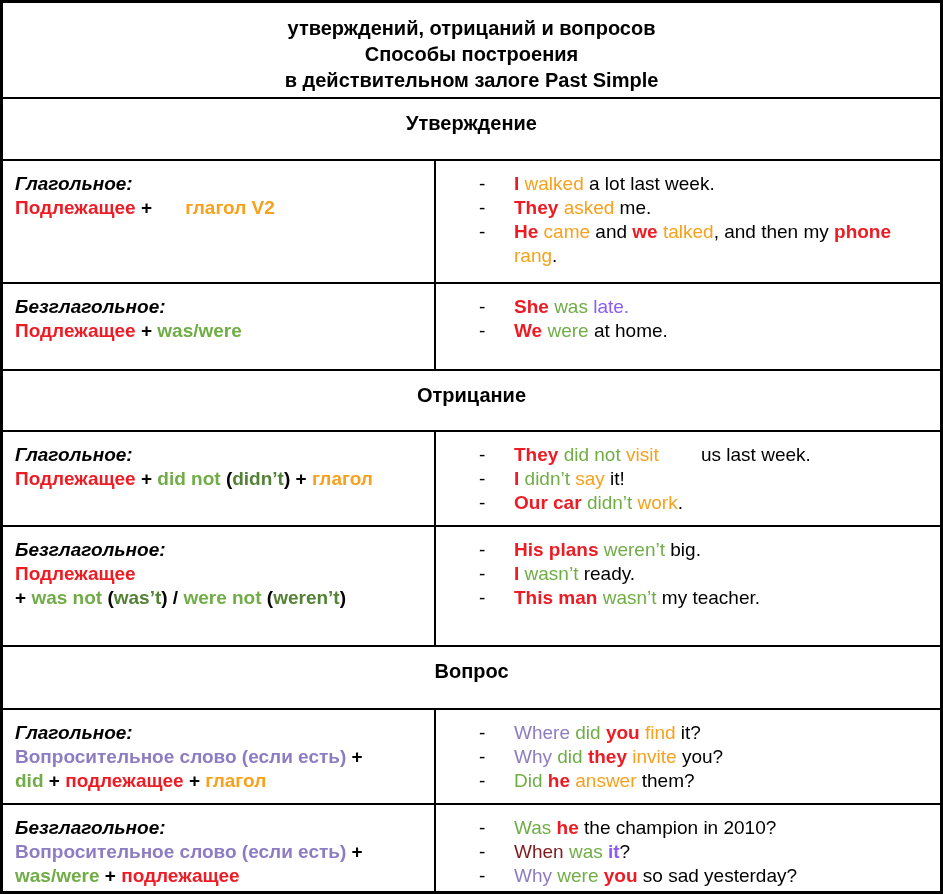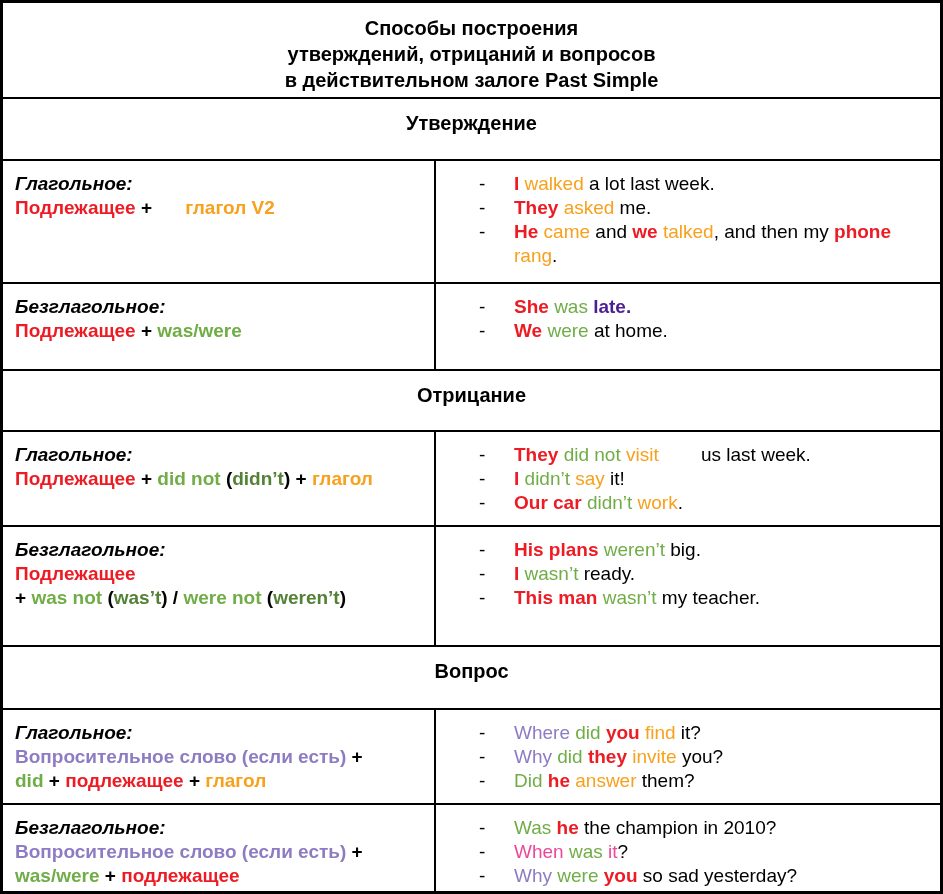--- a/index.html
+++ b/index.html
@@ -84,22 +84,22 @@
     color: #000;
   }
   .ex-text { flex: 1 1 auto; }
 </style>
 </head>
 <body>
 
 <div class="grid-table">
 
   <div class="row title-row">
+    <div>утверждений, отрицаний и вопросов</div>
     <div>Способы построения</div>
-    <div>утверждений, отрицаний и вопросов</div>
     <div>в действительном залоге Past Simple</div>
   </div>
 
   <div class="row section-row sec-1">Утверждение</div>
 
   <div class="row content-row row-1">
     <div class="cell-left">
       <div class="type-label">Глагольное:</div>
       <div class="formula-line"><span style="color: rgb(237, 28, 36);">Подлежащее</span><span style="color: rgb(0, 0, 0);"> + </span><span style="color: rgb(247, 161, 28); margin-left: 28px;">глагол V2</span></div>
     </div>
@@ -120,21 +120,21 @@
   </div>
 
   <div class="row content-row row-2">
     <div class="cell-left">
       <div class="type-label">Безглагольное:</div>
       <div class="formula-line"><span style="color: rgb(237, 28, 36);">Подлежащее</span><span style="color: rgb(0, 0, 0);"> + </span><span style="color: rgb(112, 173, 71);">was/were</span></div>
     </div>
     <div class="cell-right">
       <div class="ex-line">
         <span class="dash">-</span>
-        <span class="ex-text"><span style="color: rgb(237, 28, 36); font-weight: bold;">She </span><span style="color: rgb(112, 173, 71);">was</span><span style="color: #4c1d95; font-weight: bold;"> late.</span></span>
+        <span class="ex-text"><span style="color: rgb(237, 28, 36); font-weight: bold;">She </span><span style="color: rgb(112, 173, 71);">was</span><span style="color: #8b5cf6;"> late.</span></span>
       </div>
       <div class="ex-line">
         <span class="dash">-</span>
         <span class="ex-text"><span style="color: rgb(237, 28, 36); font-weight: bold;">We </span><span style="color: rgb(112, 173, 71);">were</span><span style="color: rgb(0, 0, 0);"> at home.</span></span>
       </div>
     </div>
   </div>
 
   <div class="row section-row sec-2">Отрицание</div>
 
@@ -211,21 +211,21 @@
       <div class="formula-line"><span style="color: rgb(142, 124, 195);">Вопросительное слово (если есть)</span><span style="color: rgb(0, 0, 0);"> +</span></div>
       <div class="formula-line"><span style="color: rgb(112, 173, 71);">was/were</span><span style="color: rgb(0, 0, 0);"> + </span><span style="color: rgb(237, 28, 36);">подлежащее</span></div>
     </div>
     <div class="cell-right">
       <div class="ex-line">
         <span class="dash">-</span>
         <span class="ex-text"><span style="color: rgb(112, 173, 71);">Was </span><span style="color: rgb(237, 28, 36); font-weight: bold;">he </span><span style="color: rgb(0, 0, 0);">the champion in 2010?</span></span>
       </div>
       <div class="ex-line">
         <span class="dash">-</span>
-        <span class="ex-text"><span style="color: #ec4899;">When </span><span style="color: rgb(112, 173, 71);">was </span><span style="color: #ec4899; font-weight: normal;">it</span><span style="color: rgb(0, 0, 0);">?</span></span>
+        <span class="ex-text"><span style="color: #7f1d1d;">When </span><span style="color: rgb(112, 173, 71);">was </span><span style="color: #8b5cf6; font-weight: bold;">it</span><span style="color: rgb(0, 0, 0);">?</span></span>
       </div>
       <div class="ex-line">
         <span class="dash">-</span>
         <span class="ex-text"><span style="color: rgb(142, 124, 195);">Why </span><span style="color: rgb(112, 173, 71);">were </span><span style="color: rgb(237, 28, 36); font-weight: bold;">you </span><span style="color: rgb(0, 0, 0);">so sad yesterday?</span></span>
       </div>
     </div>
   </div>
 
 </div>
 

